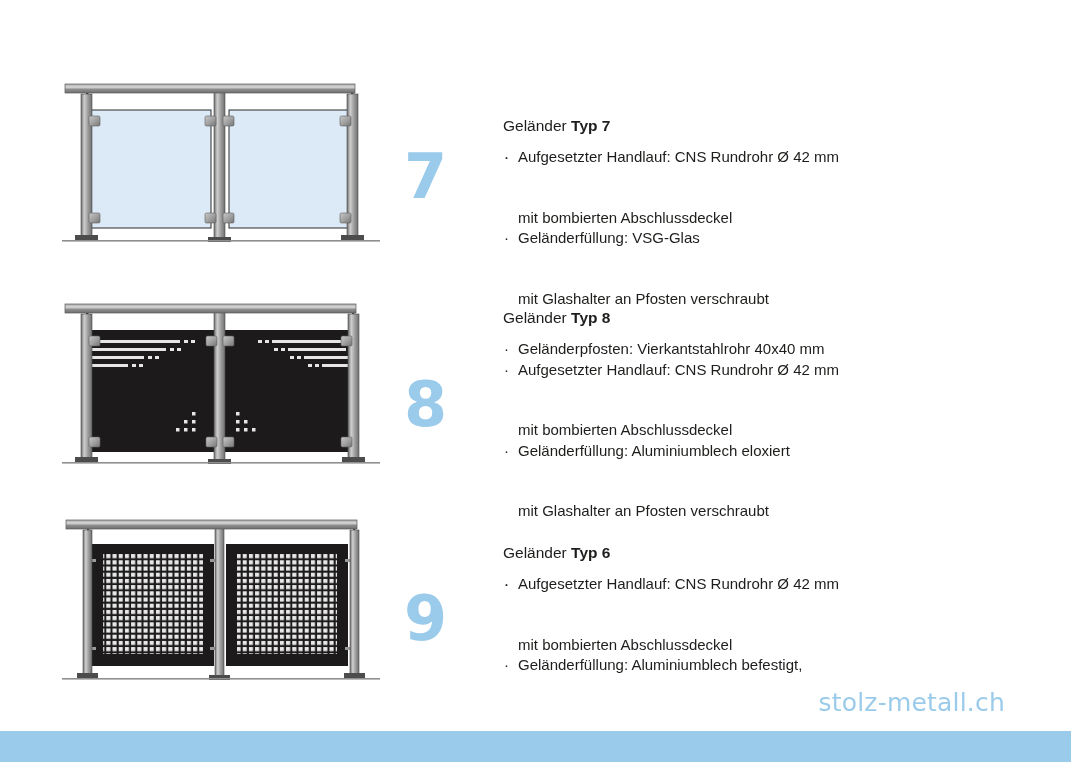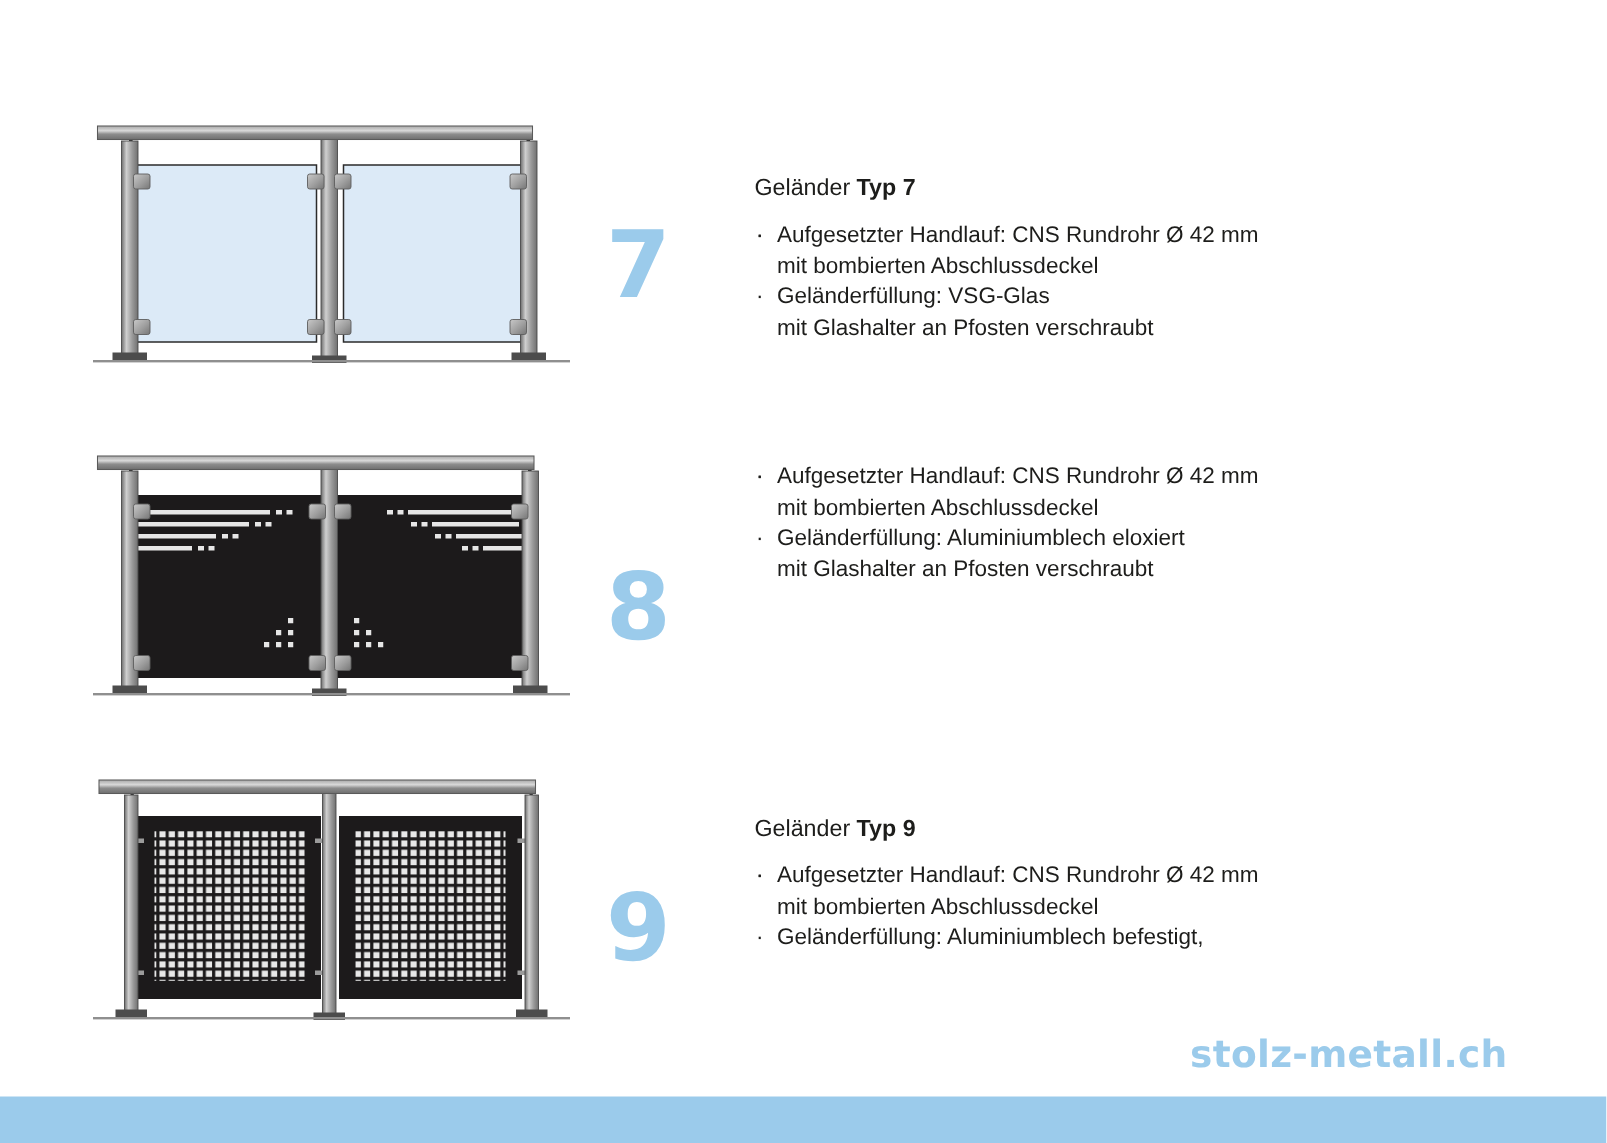--- a/index.html
+++ b/index.html
@@ -99,29 +99,30 @@
   }
   ul.spec-list > li .bullet {
     position: absolute;
     left: 1px;
     top: 0;
     font-size: 15px;
     line-height: 20.5px;
   }
   ul.spec-list > li .sub {
     display: block;
+    margin-top: 40px;
   }
 
   
   .brand {
     position: absolute;
     right: 66px;
     top: 688px;
     font-family: "DejaVu Sans", sans-serif;
-    font-weight: bold;
+    font-weight: normal;
     font-size: 25px;
     line-height: 30px;
     color: #9bcbeb;
     letter-spacing: 0.2px;
   }
   .footer-bar {
     position: absolute;
     left: 0;
     top: 731px;
     width: 1071px;
@@ -312,23 +313,25 @@
           <rect x="279" y="141" width="11" height="10" rx="1.5"></rect>
         </g>
 
         <rect x="0" y="166" width="318" height="1.6" fill="#8f8f8f"></rect>
       </svg>
     </div>
 
     <div class="numeral">8</div>
 
     <div class="textcol">
+      <p class="spec-title"><span>Geländer </span><b>Typ 8</b></p>
       <ul class="spec-list">
         <li>
           <span class="bullet">·</span>
+          <span>Geländerpfosten: Vierkantstahlrohr 40x40 mm</span>
         </li>
         <li>
           <span class="bullet">·</span>
           <span>Aufgesetzter Handlauf: CNS Rundrohr Ø 42 mm</span>
           <span class="sub">mit bombierten Abschlussdeckel</span>
         </li>
         <li>
           <span class="bullet">·</span>
           <span>Geländerfüllung: Aluminiumblech eloxiert</span>
           <span class="sub">mit Glashalter an Pfosten verschraubt</span>
@@ -386,21 +389,21 @@
 
         <rect x="4" y="4" width="291" height="9" fill="url(#railG9)" stroke="#5a5a5a" stroke-width="0.7"></rect>
 
         <rect x="0" y="162" width="318" height="1.6" fill="#8f8f8f"></rect>
       </svg>
     </div>
 
     <div class="numeral">9</div>
 
     <div class="textcol">
-      <p class="spec-title"><span>Geländer </span><b>Typ 9</b></p>
+      <p class="spec-title"><span>Geländer </span><b>Typ 6</b></p>
       <ul class="spec-list">
         <li>
           <span class="bullet">·</span>
         </li>
         <li>
           <span class="bullet">·</span>
           <span>Aufgesetzter Handlauf: CNS Rundrohr Ø 42 mm</span>
           <span class="sub">mit bombierten Abschlussdeckel</span>
         </li>
         <li>

